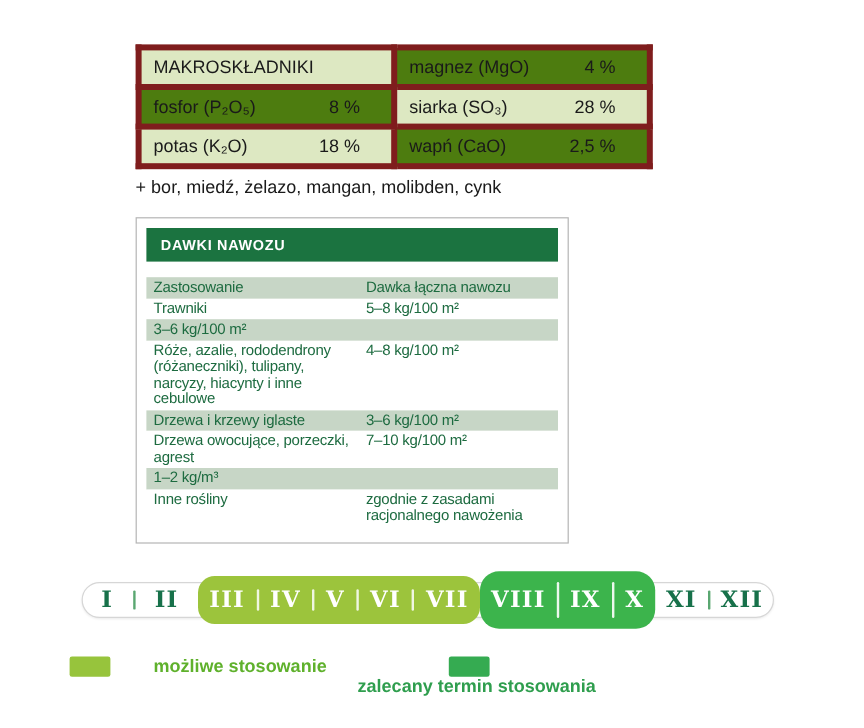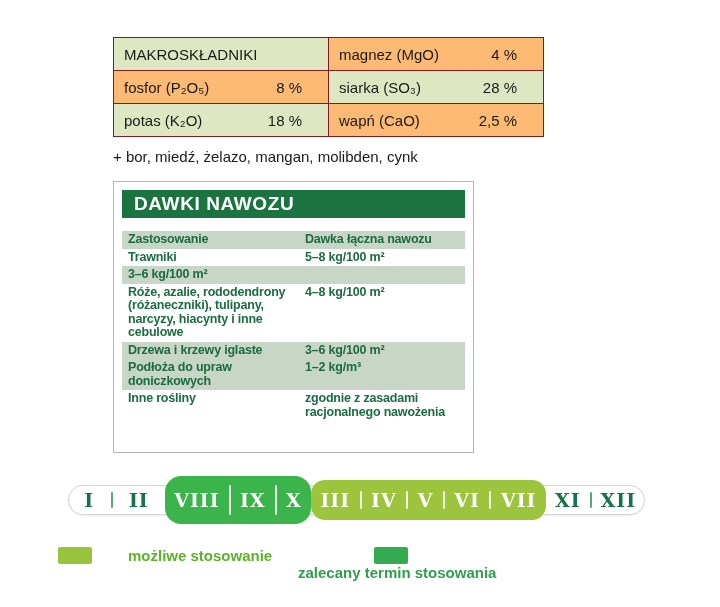--- a/index.html
+++ b/index.html
@@ -5,47 +5,47 @@
   * { margin: 0; padding: 0; box-sizing: border-box; }
   html, body { width: 720px; height: 607px; background: #ffffff; overflow: hidden; }
   body { position: relative; font-family: "Liberation Sans", "DejaVu Sans", sans-serif; }
 
   
   .macro-table {
     position: absolute; left: 113px; top: 37px; width: 431px;
     border-collapse: collapse; table-layout: fixed;
   }
   .macro-table td {
-    border: 1px solid #7f1d1d; height: 33px; width: 50%;
+    border: 5px solid #7f1d1d; height: 33px; width: 50%;
     font-size: 15px; color: #1a1a1a; vertical-align: middle;
   }
   .macro-cell { display: flex; justify-content: space-between; align-items: center; padding: 0 26px 0 10px; }
   .macro-cell .val { white-space: nowrap; }
   .bg-pale { background: #dde8c2; }
-  .bg-white { background: #fdba74; }
+  .bg-white { background: #4d7c0f; }
 
   
   .micro-note { position: absolute; left: 113px; top: 148px; font-size: 15px; color: #1a1a1a; }
 
   
   .dosage-panel {
     position: absolute; left: 113px; top: 181px; width: 361px; height: 272px;
     background: #ffffff; border: 1px solid #b5b5b5; padding: 8px;
   }
   .dosage-title-bar {
     background: #1b7340; height: 28px; display: flex; align-items: center;
     padding-left: 12px; margin-bottom: 13px;
   }
   .dosage-title-bar span {
-    color: #ffffff; font-weight: bold; font-size: 19px; letter-spacing: 0.6px;
+    color: #ffffff; font-weight: bold; font-size: 12px; letter-spacing: 0.6px;
   }
   .dosage-table { width: 100%; }
   .dosage-row {
     display: grid; grid-template-columns: 177px 1fr;
-    padding: 2px 0; font-size: 12.5px; font-weight: bold;
+    padding: 2px 0; font-size: 12.5px; font-weight: normal;
     color: #1d6b40; line-height: 13.5px; letter-spacing: -0.2px;
   }
   .dosage-row > div { padding-left: 6px; padding-right: 4px; }
   .row-sage { background: #c7d6c6; }
   .row-white { background: #ffffff; }
 
   
   .months-bar {
     position: absolute; left: 68px; top: 476px; width: 577px; height: 48px;
   }
@@ -154,57 +154,60 @@
       <div>3–6 kg/100 m²</div>
     </div>
     <div class="dosage-row row-white">
       <div>Róże, azalie, rododendrony (różaneczniki), tulipany, narcyzy, hiacynty i inne cebulowe</div>
       <div>4–8 kg/100 m²</div>
     </div>
     <div class="dosage-row row-sage">
       <div>Drzewa i krzewy iglaste</div>
       <div>3–6 kg/100 m²</div>
     </div>
-    <div class="dosage-row row-sage">
-      <div>Podłoża do upraw doniczkowych</div>
+    <div class="dosage-row row-white">
+      <div>Drzewa owocujące, porzeczki, agrest</div>
+      <div>7–10 kg/100 m²</div>
+    </div>
+    <div class="dosage-row row-sage">
       <div>1–2 kg/m³</div>
     </div>
     <div class="dosage-row row-white">
       <div>Inne rośliny</div>
       <div>zgodnie z zasadami racjonalnego nawożenia</div>
     </div>
   </div>
 </div>
 
 <div class="months-bar">
   <div class="months-base"></div>
   <div class="months-row">
     <div class="month-seg seg-none">
       <span class="month month-dark">I</span>
       <div class="msep msep-green"></div>
       <span class="month month-dark">II</span>
     </div>
+    <div class="month-seg seg-possible">
+      <span class="month month-white">III</span>
+      <div class="msep msep-lightseg"></div>
+      <span class="month month-white">IV</span>
+      <div class="msep msep-lightseg"></div>
+      <span class="month month-white">V</span>
+      <div class="msep msep-lightseg"></div>
+      <span class="month month-white">VI</span>
+      <div class="msep msep-lightseg"></div>
+      <span class="month month-white">VII</span>
+    </div>
     <div class="month-seg seg-recommended">
       <span class="month month-white">VIII</span>
       <div class="msep msep-darkseg"></div>
       <span class="month month-white">IX</span>
       <div class="msep msep-darkseg"></div>
       <span class="month month-white">X</span>
     </div>
-    <div class="month-seg seg-possible">
-      <span class="month month-white">III</span>
-      <div class="msep msep-lightseg"></div>
-      <span class="month month-white">IV</span>
-      <div class="msep msep-lightseg"></div>
-      <span class="month month-white">V</span>
-      <div class="msep msep-lightseg"></div>
-      <span class="month month-white">VI</span>
-      <div class="msep msep-lightseg"></div>
-      <span class="month month-white">VII</span>
-    </div>
     <div class="month-seg seg-none-right">
       <span class="month month-dark">XI</span>
       <div class="msep msep-green"></div>
       <span class="month month-dark">XII</span>
     </div>
   </div>
 </div>
 
 <div class="legend-item legend-possible">
   <div class="legend-swatch swatch-light"></div>

